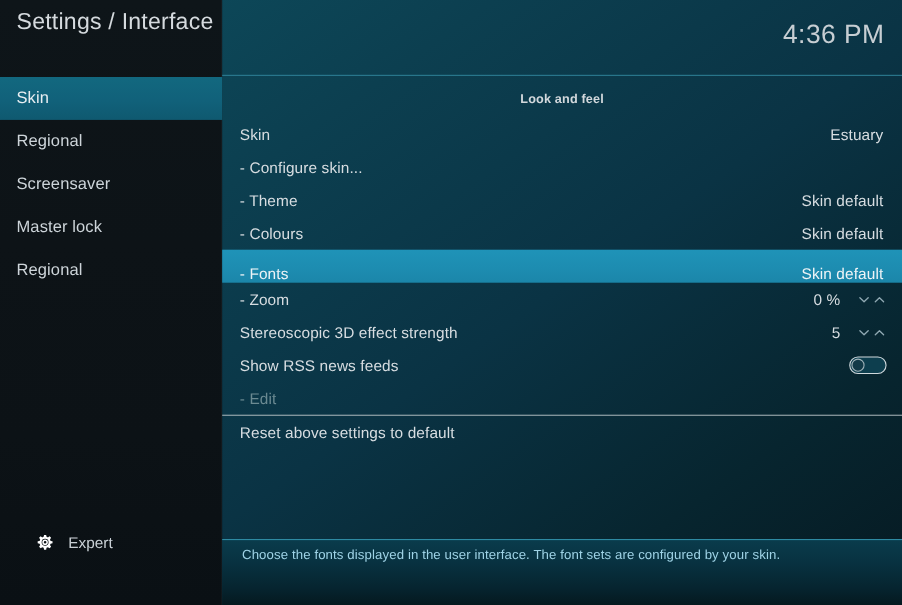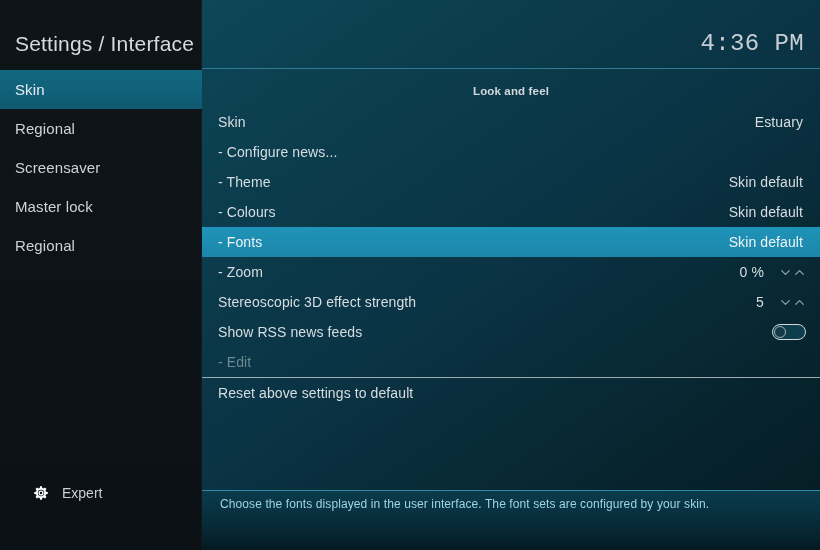--- a/index.html
+++ b/index.html
@@ -22,32 +22,31 @@
     background: linear-gradient(180deg, #0e1519 0%, #0d1317 40%, #0c1216 72%, #0a1014 100%);
   }
   .left-col::after {
     content: ""; position: absolute; right: 0; top: 0;
     width: 1px; height: 100%;
     background: rgba(255,255,255,0.035);
   }
   
   .header {
     position: absolute; left: 0; top: 0;
-    width: 820px; height: 68px; margin-top: 24px;
+    width: 820px; height: 68px;
   }
   .header-title {
     position: absolute; left: 15px; top: 8px;
     font-size: 21px; color: #d5dade; font-weight: 400;
     letter-spacing: 0.2px;
   }
   .header-clock {
-    position: absolute; right: 16px; top: 6px;
+    position: absolute; right: 16px; top: 18px;
     font-size: 24px; color: #c7ced3; font-weight: 400;
     letter-spacing: 0.4px;
-    font-family: Liberation Mono, monospace;
   }
   .header-rule {
     position: absolute; left: 202px; top: 68px;
     width: 618px; height: 1px;
     background: #2e7f96;
     opacity: 0.95;
   }
   
   .sidebar {
     position: absolute; left: 0; top: 70px;
@@ -98,20 +97,21 @@
     height: 30px;
     display: flex; align-items: center;
     padding: 0 0 0 16px;
     font-size: 14px;
     color: #d7dde1;
     letter-spacing: 0.1px;
   }
   .row.highlight {
     background: linear-gradient(180deg, #1f93b8 0%, #1d8cb0 60%, #1b86a9 100%);
     color: #eef4f7;
+    align-items: flex-end;
   }
   .row.disabled { color: #6b8a92; }
   .row-label { flex: 0 0 auto; }
   .row-value {
     position: absolute; right: 17px;
     font-size: 14px;
     color: #d7dde1;
     letter-spacing: 0.1px;
   }
   .row.highlight .row-value { color: #eef4f7; }
@@ -200,21 +200,21 @@
   </div>
 
   <div class="main">
     <div class="section-title">Look and feel</div>
     <div class="rows" id="rows-list">
         <div class="row">
           <span class="row-label">Skin</span>
           <span class="row-value">Estuary</span>
         </div>
         <div class="row">
-          <span class="row-label">- Configure news...</span>
+          <span class="row-label">- Configure skin...</span>
         </div>
         <div class="row">
           <span class="row-label">- Theme</span>
           <span class="row-value">Skin default</span>
         </div>
         <div class="row">
           <span class="row-label">- Colours</span>
           <span class="row-value">Skin default</span>
         </div>
         <div class="row highlight">

